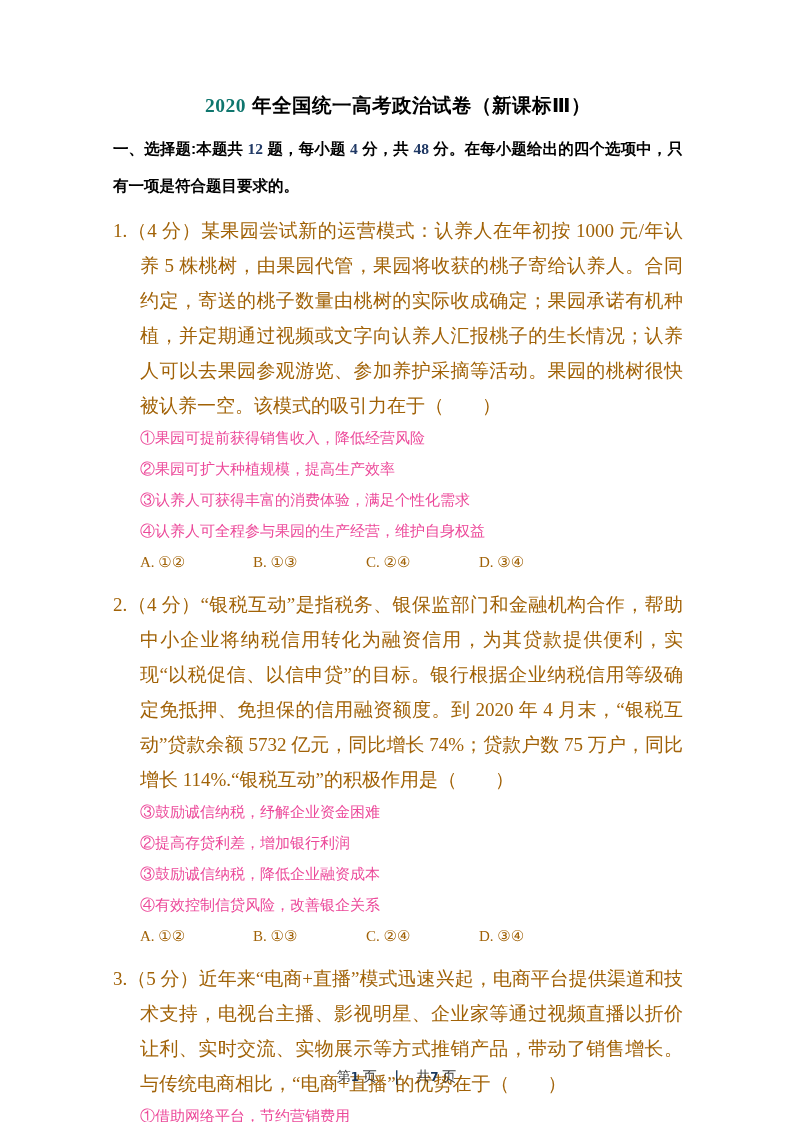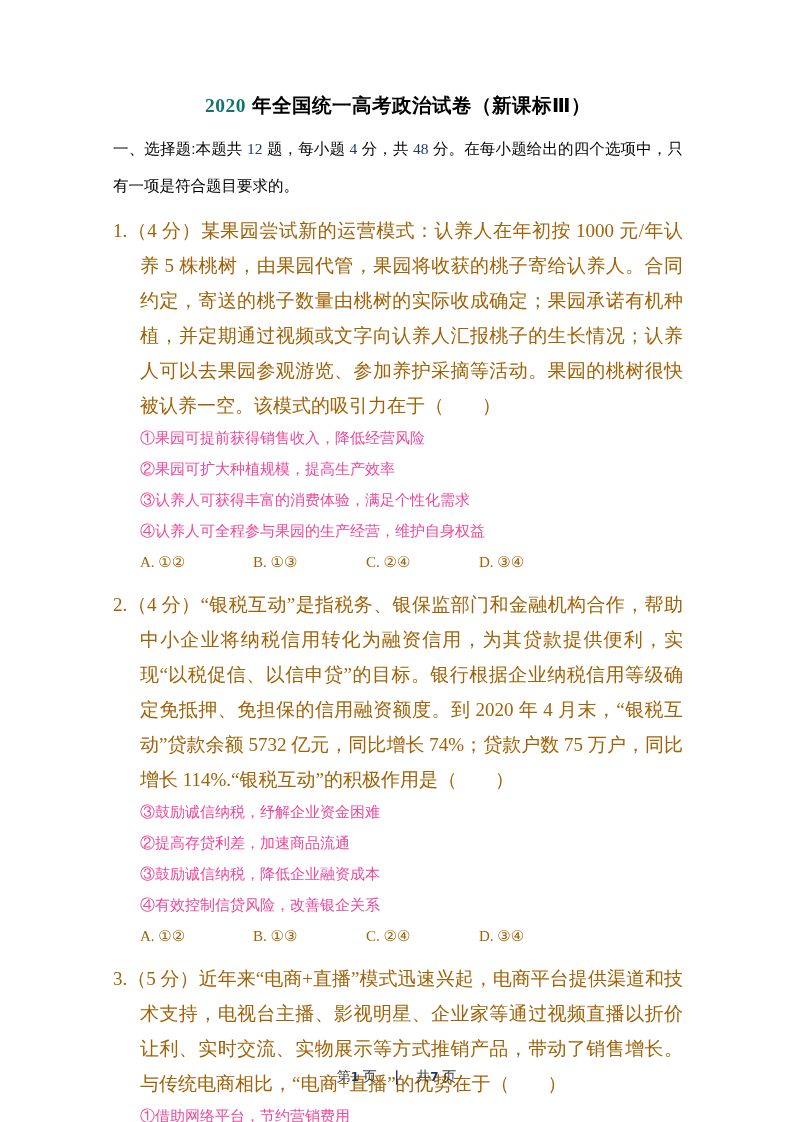--- a/index.html
+++ b/index.html
@@ -24,21 +24,21 @@
     line-height: 30px;
   }
   .title .num-navy {
     font-family: "Liberation Serif", "DejaVu Serif", serif;
     color: #0f766e;
   }
 
   .section-heading {
     margin-top: 10px;
     font-family: "Liberation Sans", "DejaVu Sans", sans-serif;
-    font-weight: normal;
+    font-weight: bold;
     font-size: 15.5px;
     line-height: 37px;
     color: #000000;
     text-align: justify;
   }
   .section-heading .num-navy {
     font-family: "Liberation Serif", "DejaVu Serif", serif;
     color: #1f3864;
   }
 
@@ -115,21 +115,21 @@
       <span class="choice">C. ②④</span>
       <span class="choice">D. ③④</span>
     </div>
   </div>
 
   <div class="question">
     <div class="q-body">
       <span>2.（4 分）</span><span>“银税互动”是指税务、银保监部门和金融机构合作，帮助中小企业将纳税信用转化为融资信用，为其贷款提供便利，实现“以税促信、以信申贷”的目标。银行根据企业纳税信用等级确定免抵押、免担保的信用融资额度。到 2020 年 4 月末，“银税互动”贷款余额 5732 亿元，同比增长 74%；贷款户数 75 万户，同比增长 114%.“银税互动”的积极作用是（　　）</span>
     </div>
     <div class="option">③鼓励诚信纳税，纾解企业资金困难</div>
-    <div class="option">②提高存贷利差，加速商品流通</div>
+    <div class="option">②提高存贷利差，增加银行利润</div>
     <div class="option">③鼓励诚信纳税，降低企业融资成本</div>
     <div class="option">④有效控制信贷风险，改善银企关系</div>
     <div class="choices">
       <span class="choice">A. ①②</span>
       <span class="choice">B. ①③</span>
       <span class="choice">C. ②④</span>
       <span class="choice">D. ③④</span>
     </div>
   </div>
 

